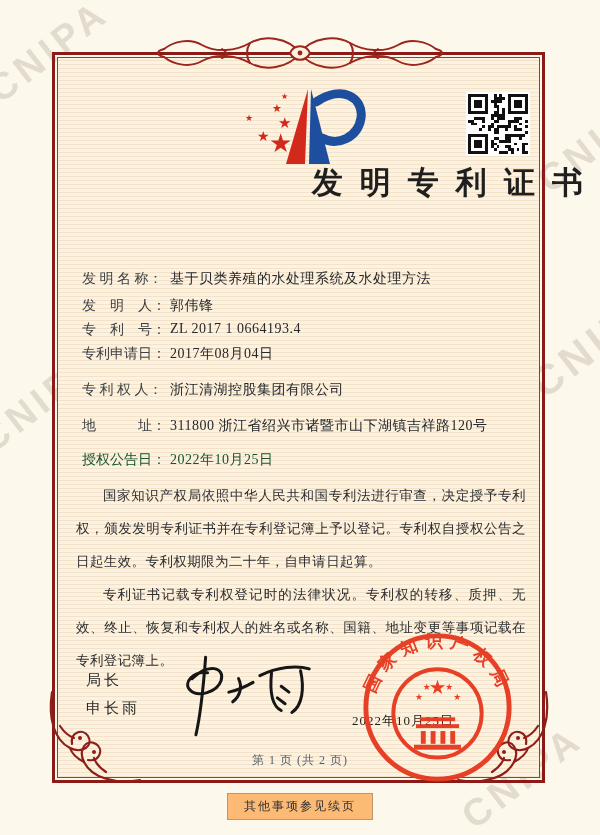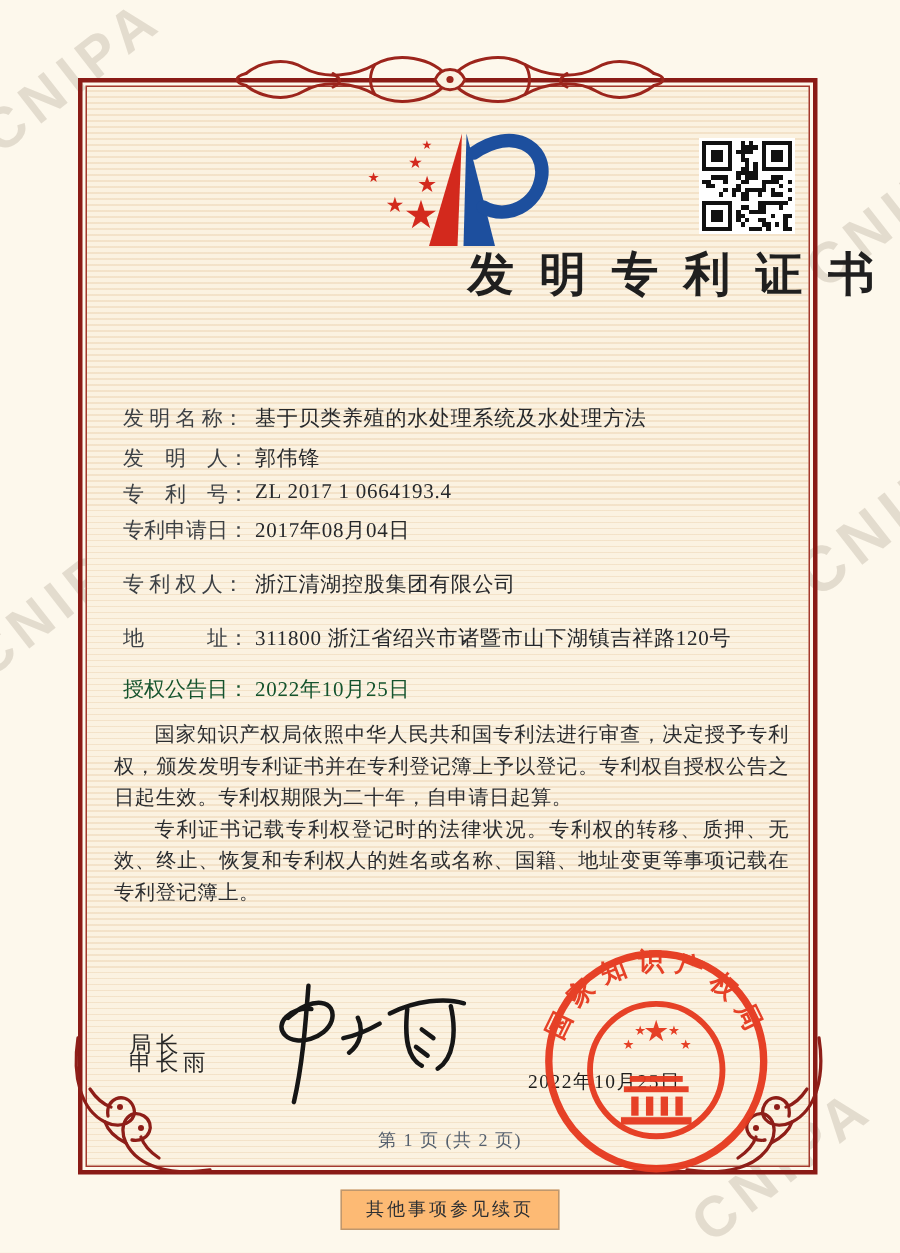--- a/index.html
+++ b/index.html
@@ -69,26 +69,26 @@
   .r1{top:237px;margin-top:33px;}.r2{top:270px;margin-top:27px;}.r3{top:309px;margin-top:12px;}.r4{top:345px;}
   .r5{top:381px;}.r6{top:417px;}
   .r7{top:451px;color:#46525f;}
   .r7 .lab,.r7 .val{color:#14532d;}
   .grant2{position:absolute;left:308px;top:451px;display:flex;font-size:14px;white-space:pre;}
   .grant2 .lab,.grant2 .val{color:#46525f;}
   .grant2 .lab{flex:none;}
 
   .paras{
     position:absolute;left:76px;top:479px;width:450px;
-    font-size:13.5px;line-height:21px;color:#2b2d30;
+    font-size:13.5px;line-height:33px;color:#2b2d30;
     text-align:justify;
   }
   .paras p{margin:0;text-indent:2em;letter-spacing:.4px;}
 
-  .officer-title{position:absolute;left:86px;top:671px;font-size:15px;letter-spacing:3px;color:#2a2a2a;font-family:"Liberation Sans","DejaVu Sans",sans-serif;margin-top:16px;}
+  .officer-title{position:absolute;left:86px;top:671px;font-size:15px;letter-spacing:3px;color:#2a2a2a;font-family:"Liberation Sans","DejaVu Sans",sans-serif;}
   .officer-name{position:absolute;left:86px;top:699px;font-size:15px;letter-spacing:3px;color:#2a2a2a;font-family:"Liberation Sans","DejaVu Sans",sans-serif;}
   .signature{position:absolute;left:163px;top:648px;width:155px;height:95px;}
 
   .seal-date{
     position:absolute;left:352px;top:712px;font-size:13px;color:#1d1d1d;
     letter-spacing:1px;z-index:4;white-space:nowrap;
   }
   .seal{position:absolute;left:359px;top:629px;width:157px;height:157px;z-index:5;opacity:.96;}
 
   .page-info{

